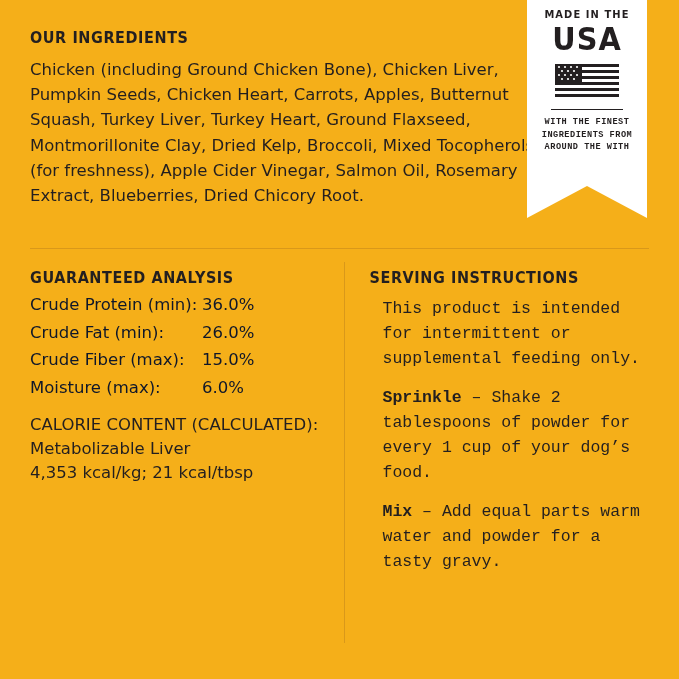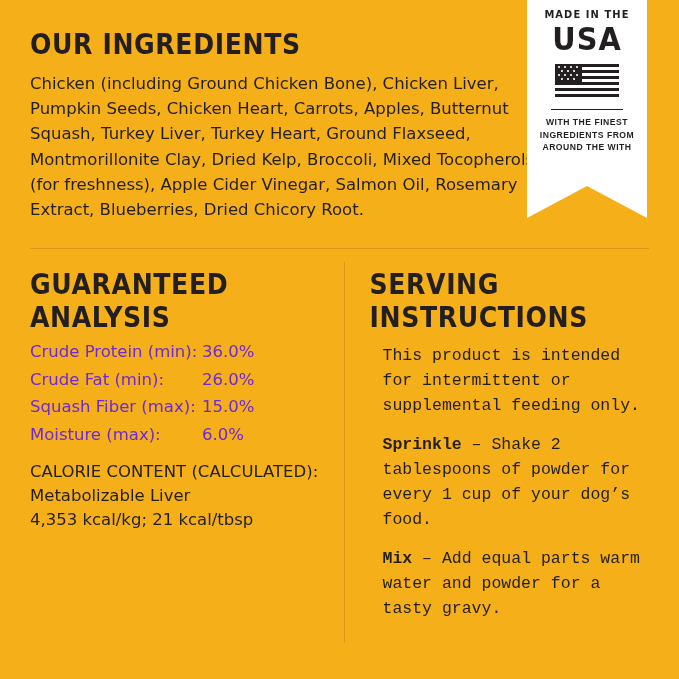--- a/index.html
+++ b/index.html
@@ -21,21 +21,21 @@
     box-sizing: border-box;
     padding: 28px 30px 0 30px;
   }
 
   
   .ingredients {
     width: 505px;
   }
   .section-title {
     font-family: "DejaVu Sans Condensed", "Liberation Sans", sans-serif;
-    font-size: 28px;
+    font-size: 16px;
     font-weight: 700;
     letter-spacing: 0.6px;
     margin: 0 0 10px 0;
     color: #231f20;
   }
   .ingredients-body {
     font-size: 16.5px;
     line-height: 1.53;
     color: #231f20;
   }
@@ -78,21 +78,21 @@
   
   .ga-table {
     margin-top: 10px;
     font-size: 16.5px;
     line-height: 1.0;
     border-collapse: collapse;
   }
   .ga-table td {
     padding: 0 0 11px 0;
     vertical-align: top;
-    color: #6d28d9;
+    color: #0f172a;
     margin-left: 32px;
   }
   .ga-label { width: 172px; }
   .ga-value { white-space: nowrap; }
 
   .calorie {
     margin-top: 6px;
     font-size: 16.5px;
     line-height: 1.45;
   }
@@ -144,21 +144,21 @@
     font-weight: 700;
     letter-spacing: 1px;
     line-height: 1.05;
     margin-top: 1px;
   }
   .flag-wrap {
     margin: 8px auto 7px auto;
     width: 64px;
   }
   .badge-fine {
-    font-family: Liberation Sans, sans-serif;
+    font-family: Liberation Mono, monospace;
     font-size: 8.6px;
     font-weight: 700;
     letter-spacing: 0.5px;
     line-height: 1.45;
     padding: 0 10px;
   }
   .badge-divider {
     width: 72px;
     height: 1px;
     background: #231f20;
@@ -230,21 +230,21 @@
         <tbody>
           <tr>
             <td class="ga-label">Crude Protein (min):</td>
             <td class="ga-value">36.0%</td>
           </tr>
           <tr>
             <td class="ga-label">Crude Fat (min):</td>
             <td class="ga-value">26.0%</td>
           </tr>
           <tr>
-            <td class="ga-label">Squash Fiber (max):</td>
+            <td class="ga-label">Crude Fiber (max):</td>
             <td class="ga-value">15.0%</td>
           </tr>
           <tr>
             <td class="ga-label">Moisture (max):</td>
             <td class="ga-value">6.0%</td>
           </tr>
         </tbody>
       </table>
       <div class="calorie">
         <div>CALORIE CONTENT (CALCULATED):</div>

